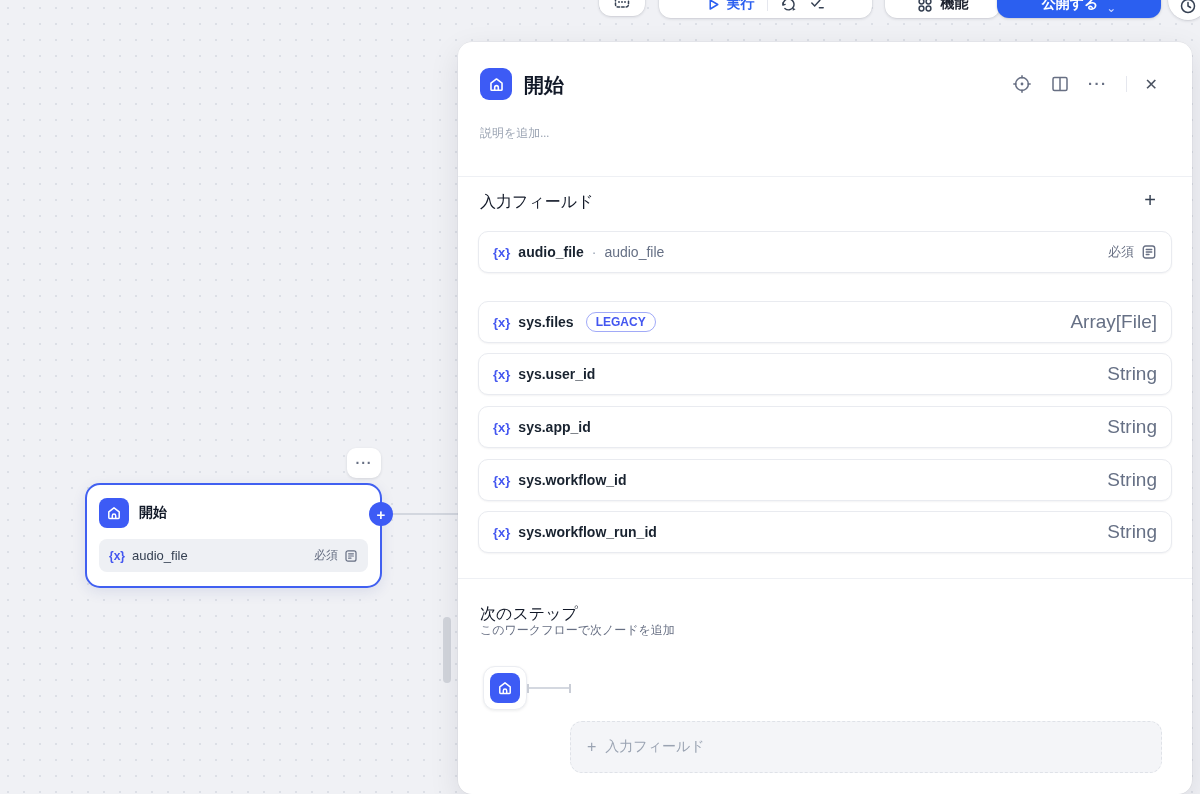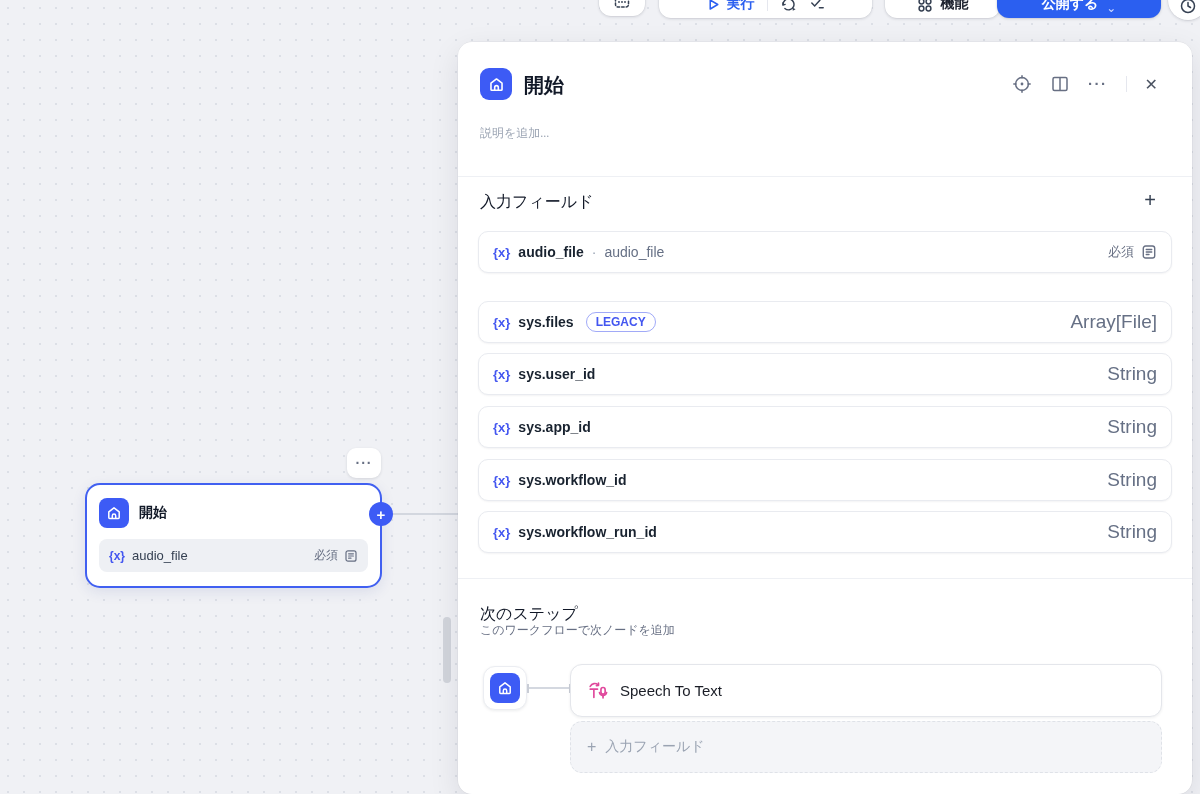--- a/index.html
+++ b/index.html
@@ -324,32 +324,19 @@
       </svg>
     </span>
   </div>
 
   <div class="abs connector">
     <span class="tick"></span>
       <span class="line"></span>
       <span class="tick"></span>
   </div>
 
-  <div class="abs speech-card">
-    <span>
-      <svg width="22" height="22" viewBox="0 0 24 24" fill="none" stroke="#e0489c" stroke-width="1.8" stroke-linecap="round" stroke-linejoin="round">
-        <path d="M3.5 10 H11.5 M7.5 10 V19"></path>
-        <path d="M3.5 7 C5.5 3.5 9.5 3 12 5.2"></path>
-        <path d="M12.5 3.4 L12.6 5.8 L10.3 6.1"></path>
-        <rect x="15.2" y="8.2" width="4.6" height="7.2" rx="2.3"></rect>
-        <path d="M13.6 13.6 a4 4 0 0 0 7.8 0"></path>
-        <path d="M17.5 17.6 V19.6"></path>
-      </svg>
-    </span>
-    <span class="speech-label">Speech To Text</span>
-  </div>
 
   <div class="abs parallel-box">
     <span class="parallel-plus">+</span>
     <span>入力フィールド</span>
   </div>
 
 </div>
 
 </body></html>

